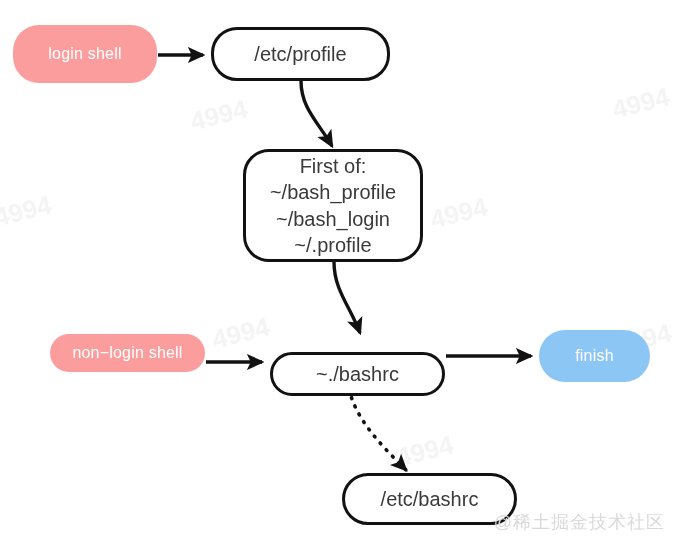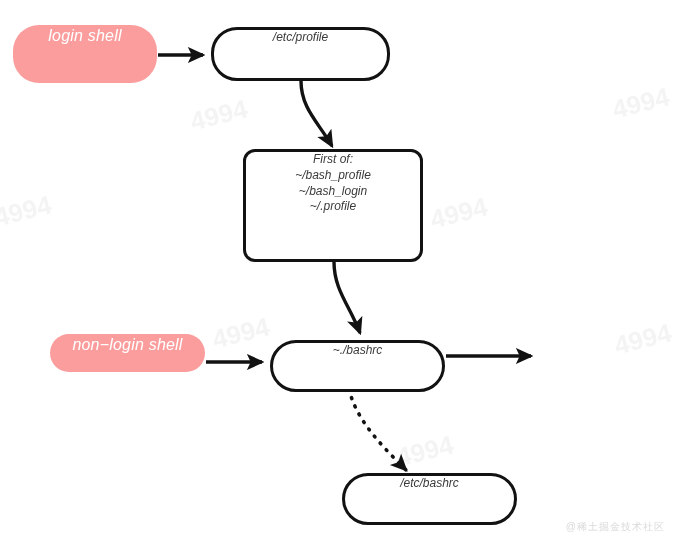--- a/index.html
+++ b/index.html
@@ -24,25 +24,24 @@
     width: 677px;
     height: 544px;
     pointer-events: none;
   }
   svg.layer.edges { z-index: 2; }
 
   .node {
     position: absolute;
     box-sizing: border-box;
     display: flex;
-    align-items: flex-start;
+    align-items: center;
     justify-content: center;
     text-align: center;
     z-index: 3;
-    font-style: italic;
   }
   .node .label {
     line-height: 1.32;
     white-space: pre-line;
   }
 
   
   .node.pill {
     border-radius: 26px;
     color: #ffffff;
@@ -51,44 +50,44 @@
   }
   .node.pill.pink  { background: #fb9d9d; }
   .node.pill.blue  { background: #8cc6f5; }
 
   
   .node.proc {
     background: #ffffff;
     border: 3px solid #121212;
     border-radius: 26px;
     color: #3a3a3a;
-    font-size: 12px;
+    font-size: 20px;
   }
   .node.proc.tall {
-    border-radius: 12px;
+    border-radius: 26px;
     border-width: 3.5px;
   }
 
   
   .wm {
     position: absolute;
     color: #f4f4f4;
     font-size: 26px;
     font-weight: bold;
     white-space: nowrap;
     transform: rotate(-14deg);
     user-select: none;
     z-index: 1;
   }
   .credit {
     position: absolute;
     right: 12px;
     bottom: 10px;
     color: #d9d9d9;
-    font-size: 10px;
+    font-size: 18px;
     letter-spacing: 1px;
     z-index: 4;
     white-space: nowrap;
     margin-left: 40px;
   }
 </style>
 </head>
 <body>
 
 <div id="canvas">
@@ -138,24 +137,27 @@
     <span class="label">First of:
 ~/bash_profile
 ~/bash_login
 ~/.profile</span>
   </div>
 
   <div class="node pill pink" style="left:50px; top:334px; width:155px; height:38px;">
     <span class="label">non−login shell</span>
   </div>
 
-  <div class="node proc" style="left:270px; top:340px; width:175px; height:52px;">
+  <div class="node proc" style="left:270px; top:352px; width:175px; height:44px;">
     <span class="label">~./bashrc</span>
   </div>
 
+  <div class="node pill blue" style="left:539px; top:330px; width:111px; height:52px;">
+    <span class="label">finish</span>
+  </div>
 
   <div class="node proc" style="left:342px; top:473px; width:175px; height:52px;">
     <span class="label">/etc/bashrc</span>
   </div>
 
   <div class="credit">@稀土掘金技术社区</div>
 
 </div>
 
 </body></html>

